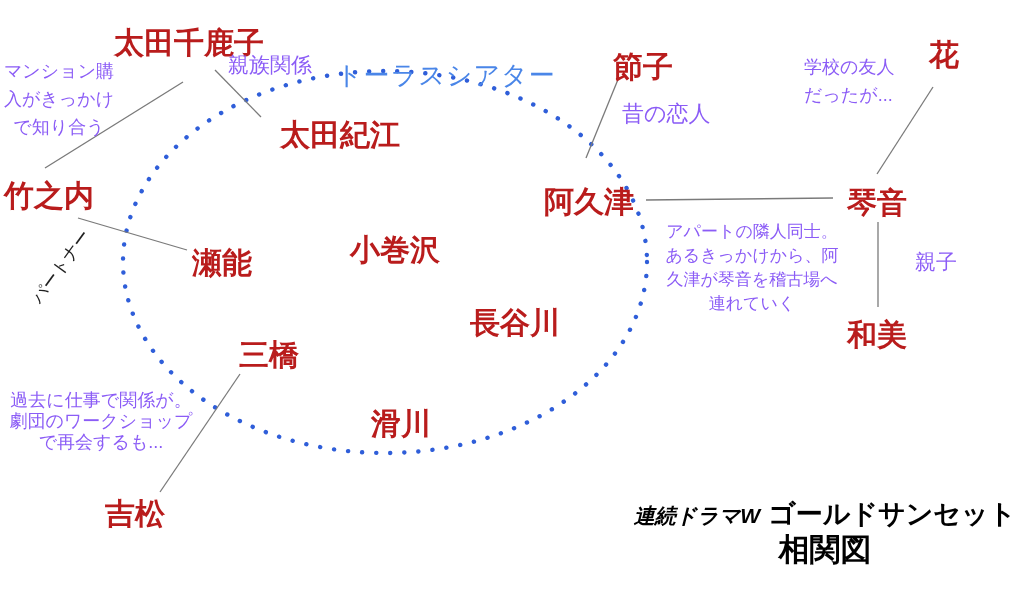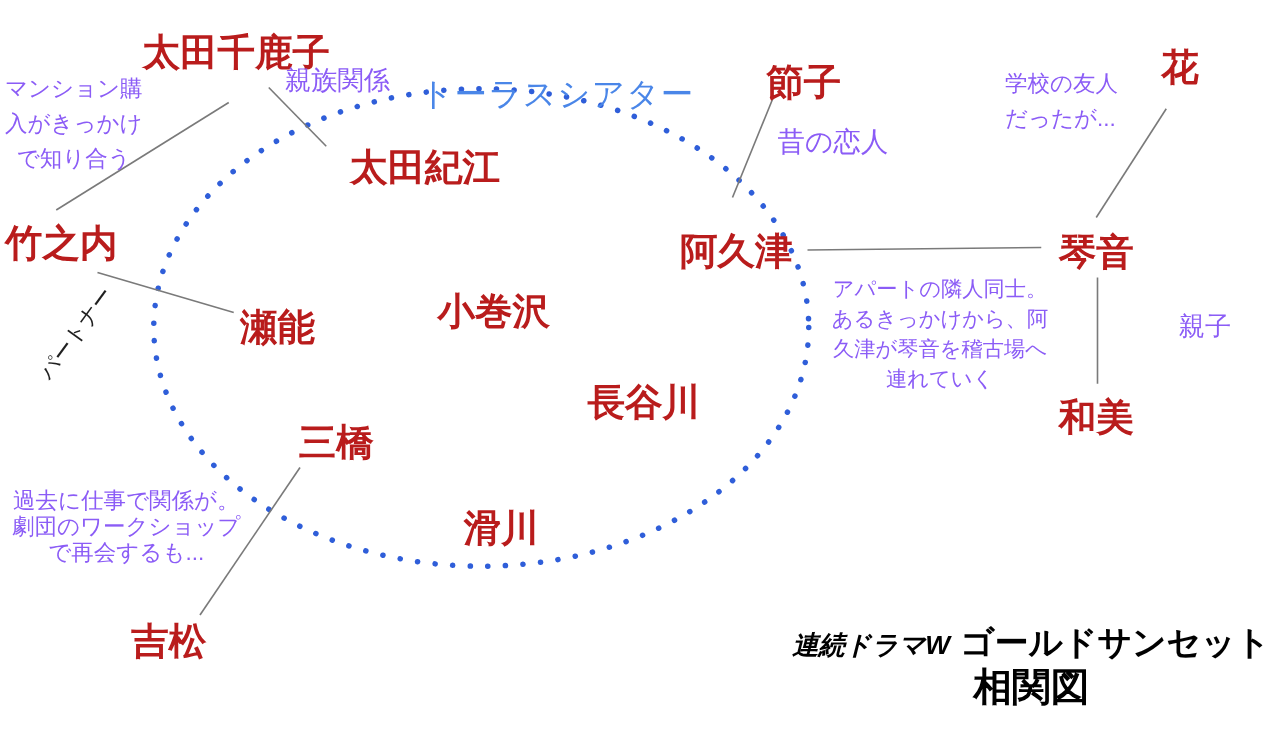--- a/index.html
+++ b/index.html
@@ -69,21 +69,21 @@
     <div class="lbl note" style="left:228px;top:54px;font-size:21px;">親族関係</div>
 
     <div class="lbl partner" style="left:18px;top:258px;">パートナー</div>
 
     <div class="lbl note" style="left:622px;top:102px;font-size:22px;">昔の恋人</div>
 
     <div class="lbl note note-block note-left" style="left:804px;top:53px;width:104px;line-height:28px;">学校の友人だったが...</div>
 
     <div class="lbl note note-block" style="left:663px;top:220px;width:178px;font-size:17px;line-height:24px;">アパートの隣人同士。あるきっかけから、阿久津が琴音を稽古場へ連れていく</div>
 
-    <div class="lbl note" style="left:943px;top:251px;font-size:21px;">親子</div>
+    <div class="lbl note" style="left:915px;top:251px;font-size:21px;">親子</div>
 
     <div class="lbl note note-block" style="left:6px;top:390px;width:190px;line-height:21px;">過去に仕事で関係が。劇団のワークショップで再会するも...</div>
 
     <div class="footer">
       <div class="line1">
         <span class="prefix">連続ドラマW</span><span class="series">ゴールドサンセット</span>
       </div>
       <div class="dtype">相関図</div>
     </div>
 

